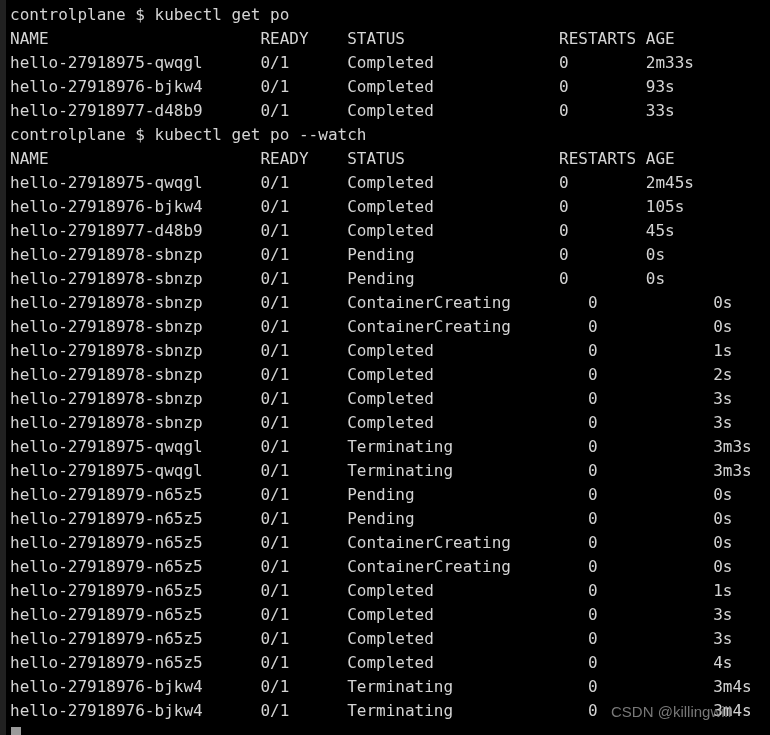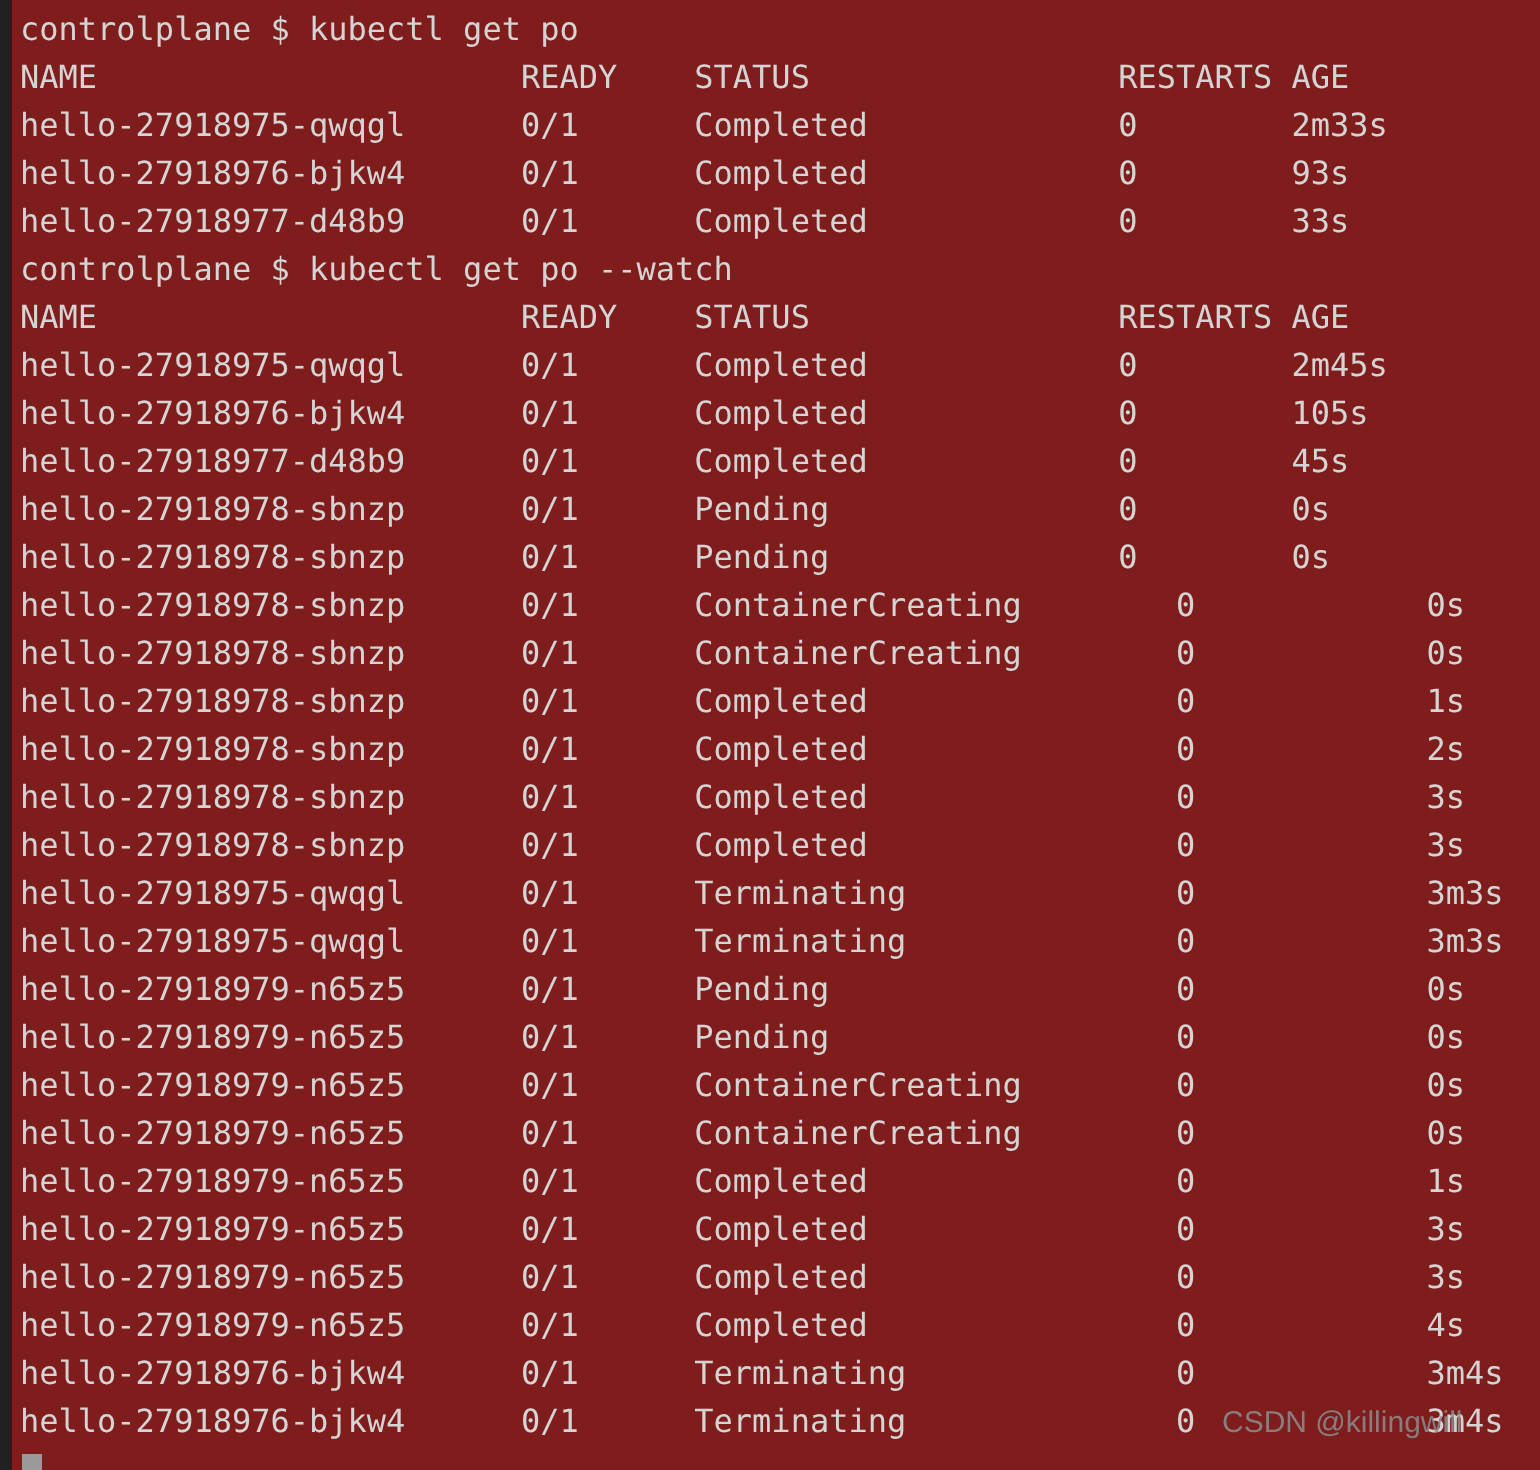--- a/index.html
+++ b/index.html
@@ -4,21 +4,21 @@
 <style>
   html, body {
     margin: 0;
     padding: 0;
     background: #2b2b2b;
   }
   #terminal {
     position: relative;
     width: 770px;
     height: 735px;
-    background: #7f1d1d;
+    background: #000000;
     overflow: hidden;
     font-family: "DejaVu Sans Mono", "Liberation Mono", monospace;
     font-size: 16px;
     line-height: 24px;
     color: #d4d4d4;
     box-sizing: border-box;
     border-left: 6px solid #212121;
   }
   #screen {
     padding: 3px 0 0 4px;

